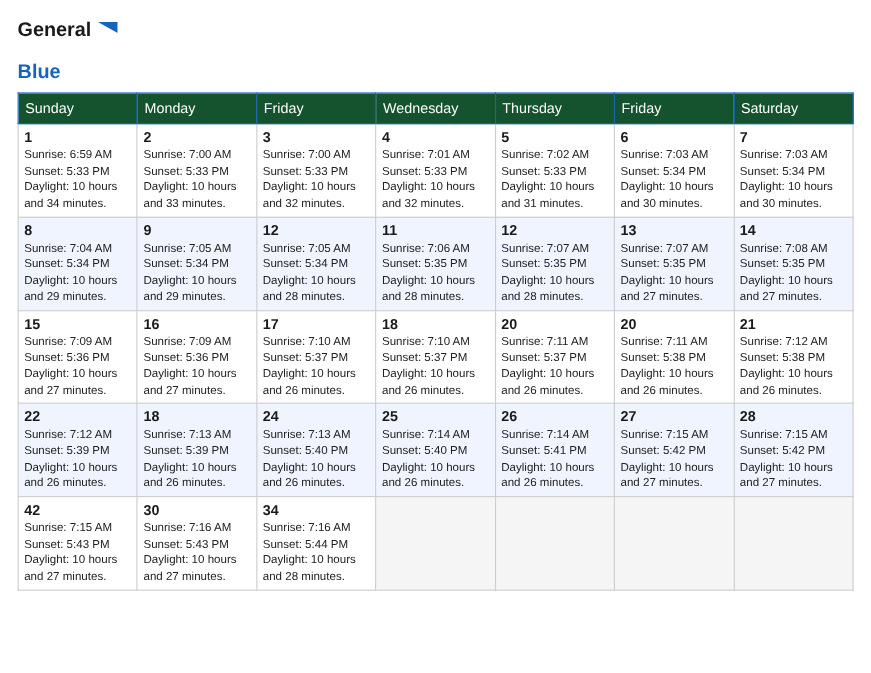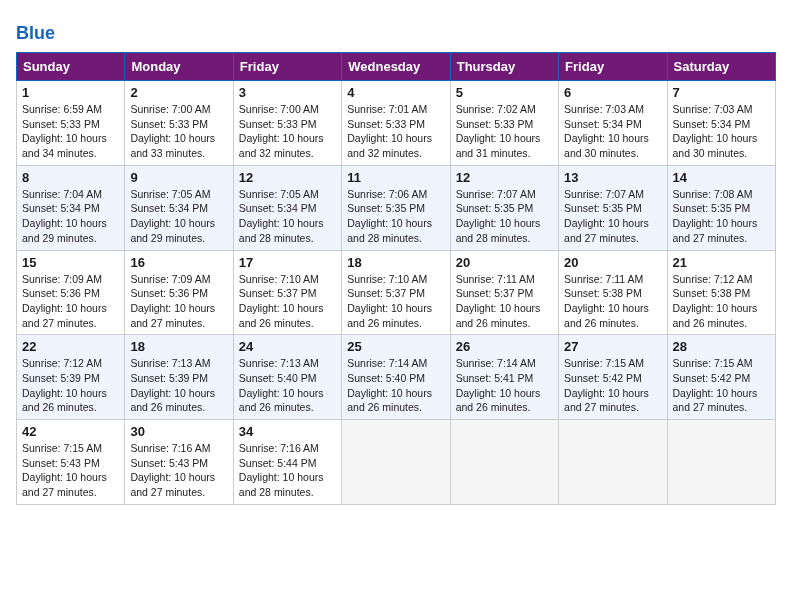--- a/index.html
+++ b/index.html
@@ -32,26 +32,26 @@
     .location-title {
       font-size: 16px;
       color: #333;
     }
     .calendar-table {
       width: 100%;
       border-collapse: collapse;
       font-size: 11px;
     }
     .calendar-table th {
-      background-color: #701a75;
+      background-color: #14532d;
       color: #fff;
       text-align: left;
       padding: 6px 6px;
       font-size: 13px;
-      font-weight: bold;
+      font-weight: normal;
       border: 1px solid #1565c0;
     }
     .calendar-table td {
       vertical-align: top;
       border: 1px solid #ccc;
       padding: 4px 5px;
       width: 108px;
       min-height: 80px;
       background: #fff;
     }
@@ -76,21 +76,27 @@
     .empty-cell {
       background: #f5f5f5 !important;
     }
   </style>
 </head>
 <body>
 
 <div class="header-area">
   <div class="logo">
 <div style="display:flex;flex-direction:column;align-items:flex-start">
-  <div style="font-size:18px;font-weight:bold;color:#1565c0;line-height:1;margin-top:8px">Blue</div>
+  <div style="display:flex;align-items:center;gap:2px">
+    <div style="font-size:18px;font-weight:bold;color:#1a1a1a;line-height:1">General</div>
+    <svg width="22" height="22" viewBox="0 0 22 22">
+      <polygon points="4,4 22,4 22,14" fill="#1565c0"></polygon>
+    </svg>
+  </div>
+  <div style="font-size:18px;font-weight:bold;color:#1565c0;line-height:1;margin-top:18px">Blue</div>
 </div>
     </div>
   <div class="title-area">
     <div class="month-title"></div>
     <div class="location-title"></div>
   </div>
 </div>
 
 <table class="calendar-table">
   <thead>

